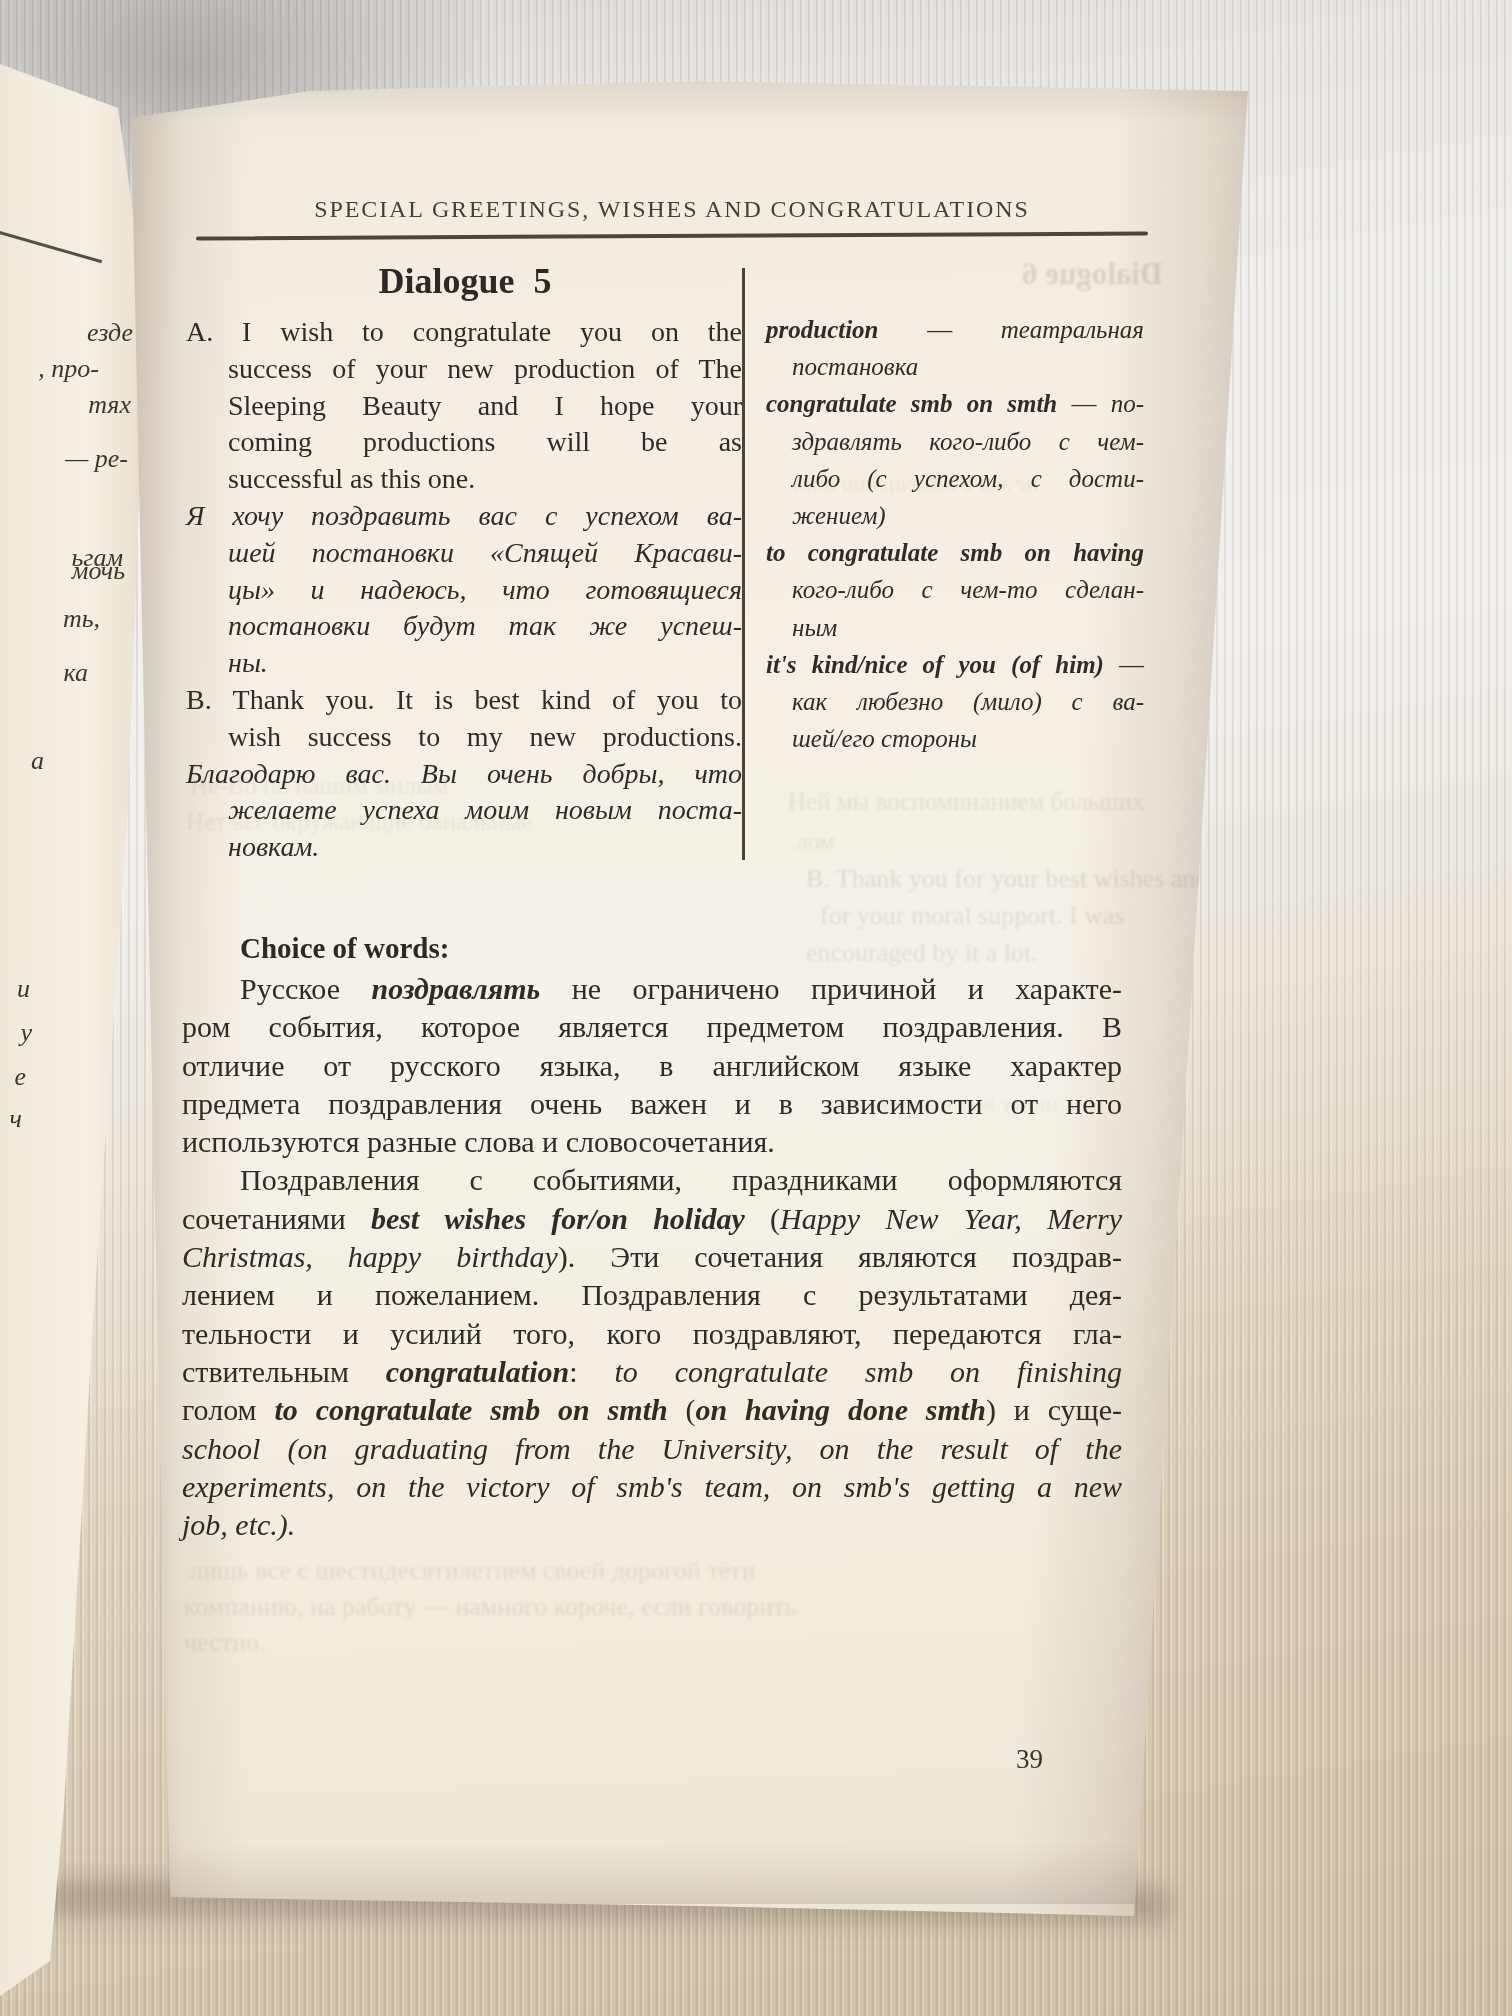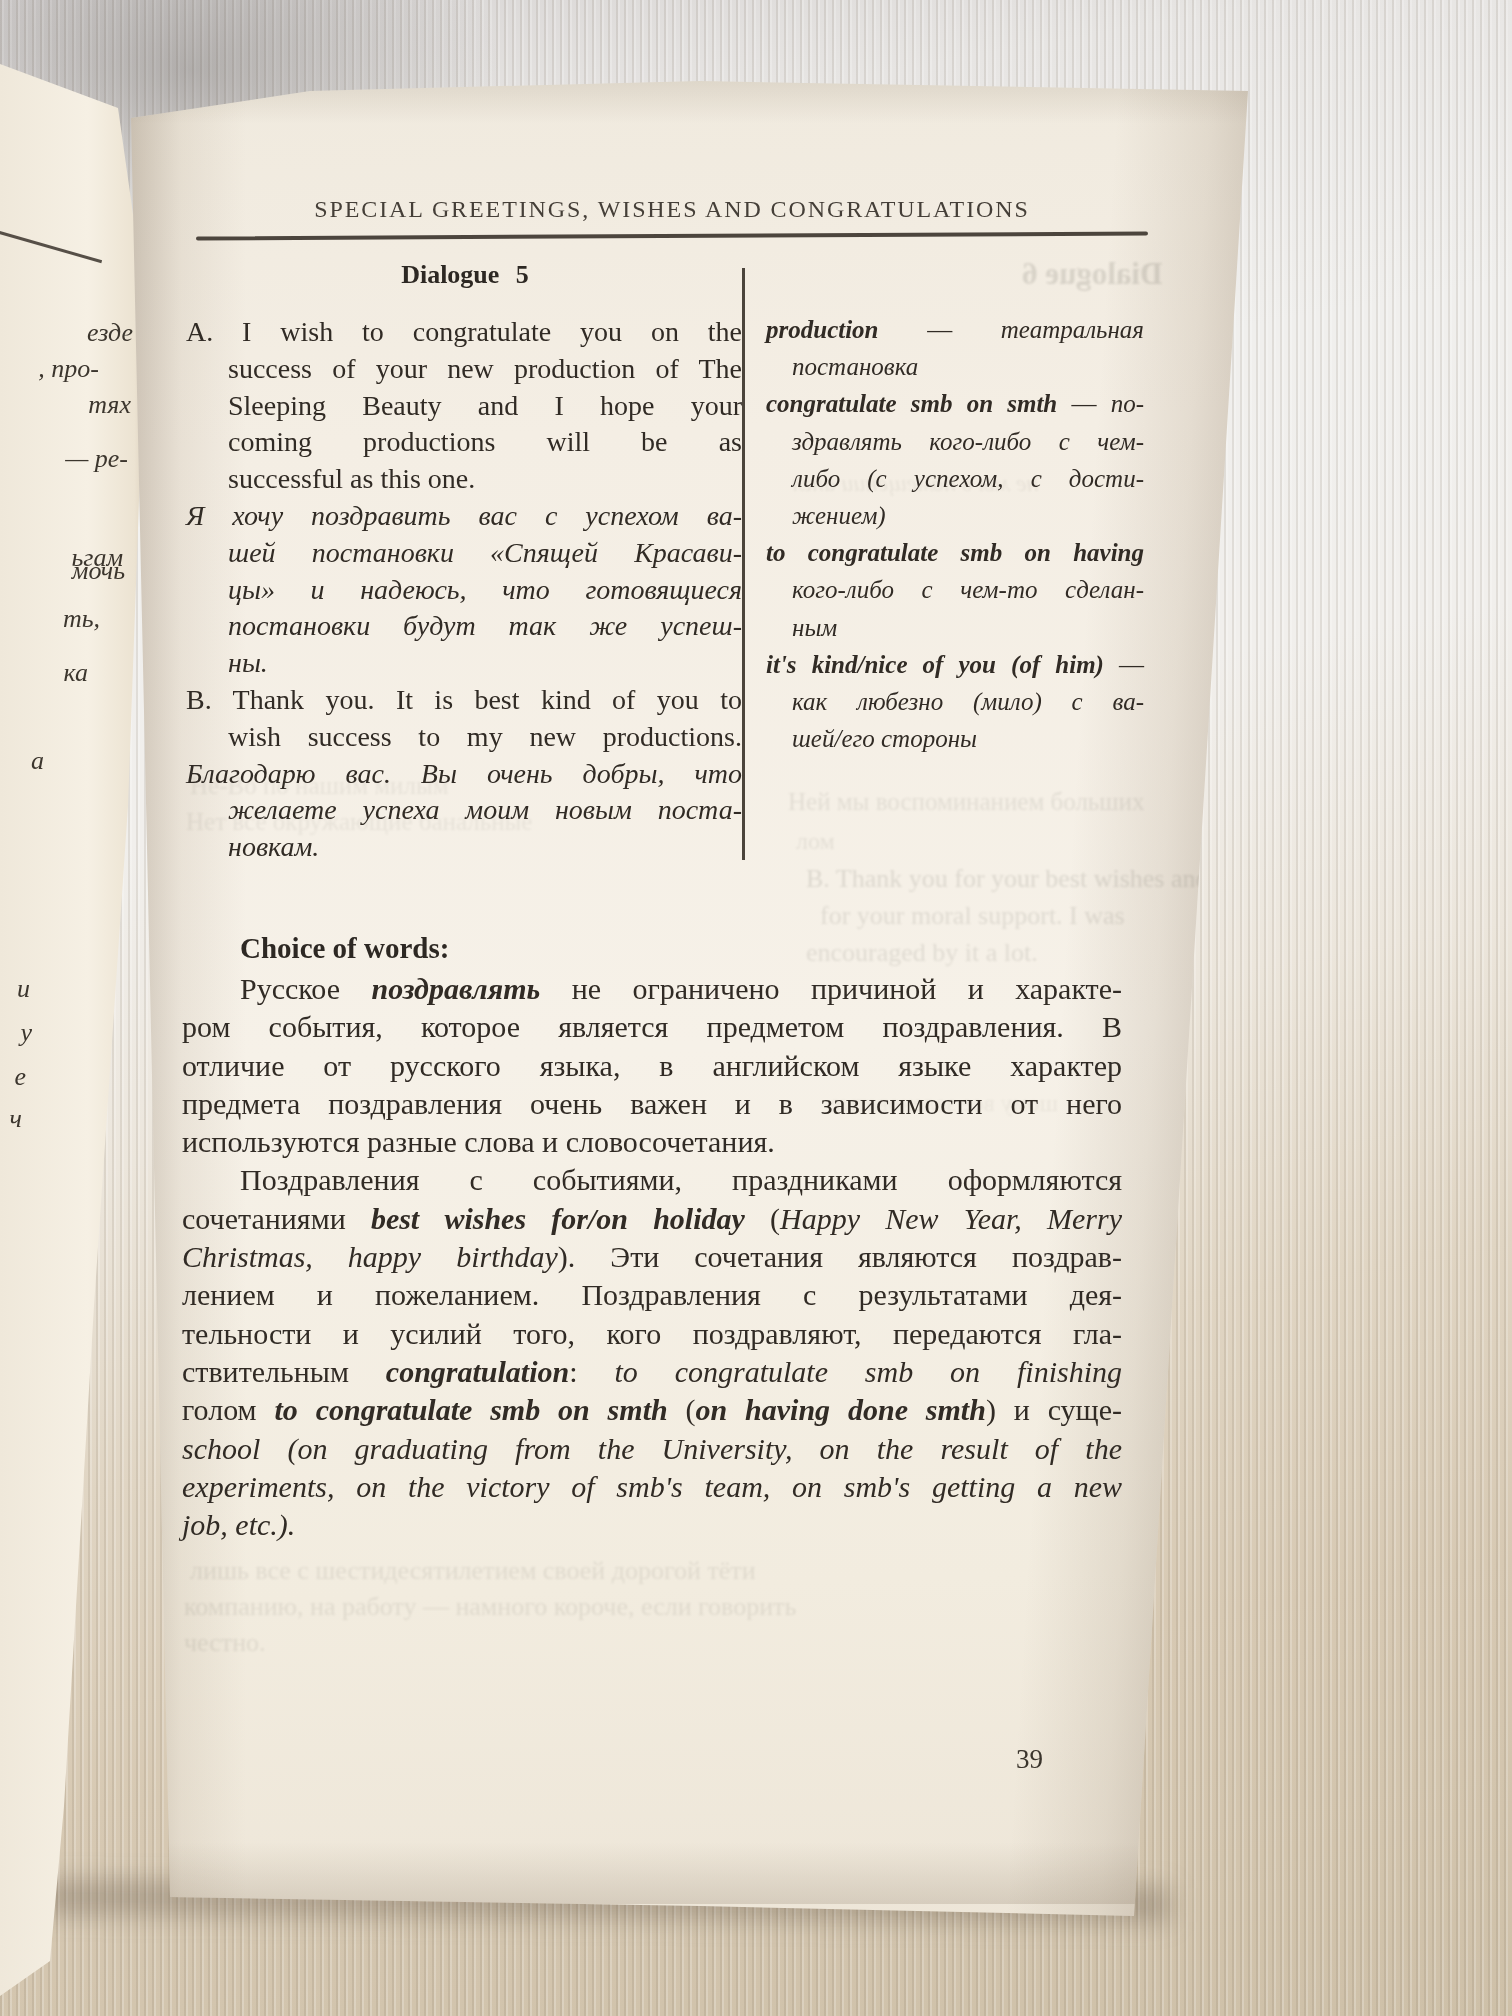--- a/index.html
+++ b/index.html
@@ -39,21 +39,21 @@
     background:linear-gradient(0deg,rgba(120,102,80,0.20),rgba(0,0,0,0));}
   .crease{position:absolute;background:rgba(150,120,90,0.38);}
   .crease.c1{left:106px;top:1782px;width:2px;height:70px;transform:rotate(10deg);}
   .crease.c2{left:97px;top:1845px;width:2px;height:55px;transform:rotate(-4deg);}
   
   .running-head{position:absolute;left:672px;top:196px;transform:translateX(-50%);
     font-size:24px;letter-spacing:1.9px;color:#453f38;white-space:nowrap;}
   .head-rule{position:absolute;left:196px;top:234px;width:952px;height:4px;
     background:#4c453d;border-radius:2px;transform:rotate(-0.3deg);}
   .dlg-head{position:absolute;left:465px;top:260px;transform:translateX(-50%);
-    font-size:26px;font-weight:bold;color:#2d2823;word-spacing:10px;white-space:nowrap;}
+    font-size:36px;font-weight:bold;color:#2d2823;word-spacing:10px;white-space:nowrap;}
   .col{position:absolute;color:#312b25;}
   .col-left{left:186px;top:316px;width:556px;font-size:28px;}
   .col-left .line{height:36.8px;}
   .col-left .ind{padding-left:42px;}
   .col-right{left:766px;top:316px;width:378px;font-size:25px;}
   .col-right .line{height:37.2px;}
   .col-right .ind{padding-left:26px;}
   .divider{position:absolute;left:742px;top:268px;width:3px;height:592px;background:#4b443b;}
   .choice-head{position:absolute;left:240px;top:932px;font-size:29px;font-weight:bold;color:#2d2823;}
   .col-choice{left:182px;top:972px;width:940px;font-size:30px;}

